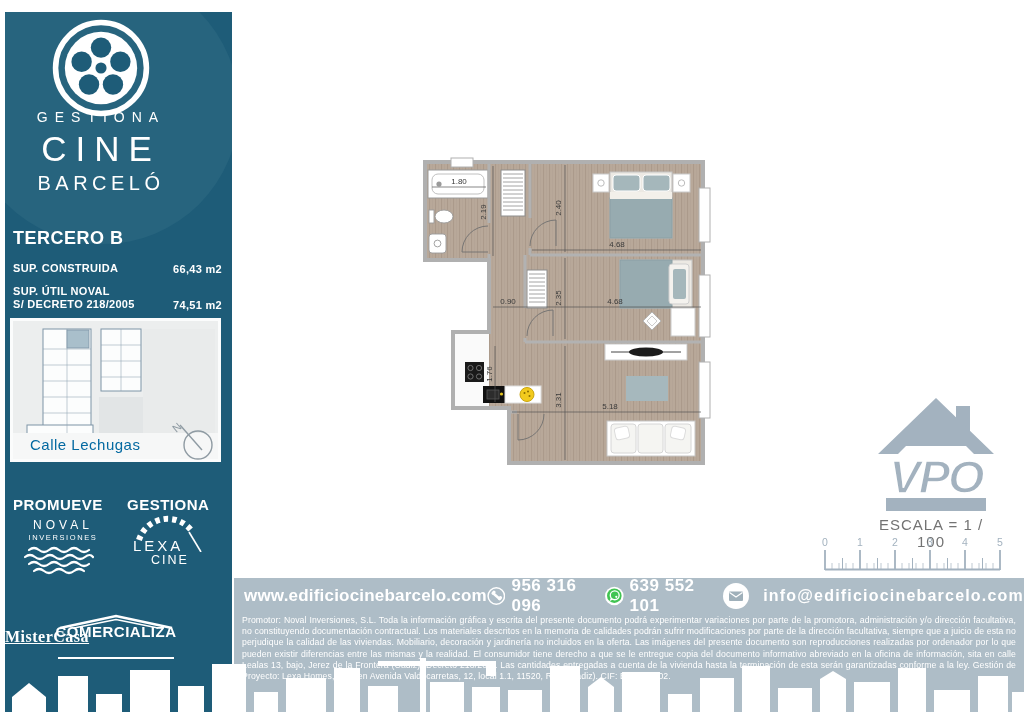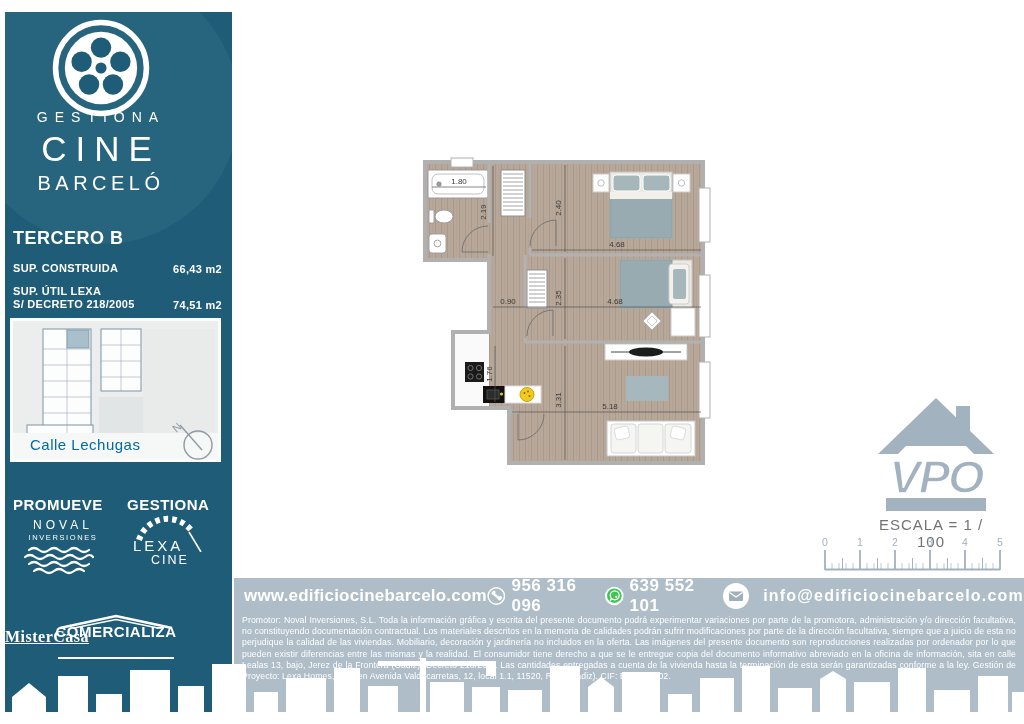--- a/index.html
+++ b/index.html
@@ -70,21 +70,21 @@
       <div class="l3">BARCELÓ</div>
     </div>
 
     <div class="unit-title">TERCERO B</div>
 
     <div class="arearow" style="top:250px;height:13px;">
       <span>SUP. CONSTRUIDA</span>
       <span class="val">66,43 m2</span>
     </div>
     <div class="arearow" style="top:273px;height:26px;">
-      <span style="position:absolute;left:0;top:0;">SUP. ÚTIL LEXA</span>
+      <span style="position:absolute;left:0;top:0;">SUP. ÚTIL NOVAL</span>
       <span style="position:absolute;left:0;top:13px;">S/ DECRETO 218/2005</span>
       <span class="val">74,51 m2</span>
     </div>
 
     <div class="siteplan">
       <svg width="205" height="138" viewBox="0 0 205 138">
         <rect x="130" y="8" width="72" height="104" fill="#e9ebeb"></rect>
         <rect x="86" y="76" width="44" height="38" fill="#e2e5e6"></rect>
         <g fill="#fcfdfd" stroke="#7d94a6" stroke-width="1">
           <rect x="30" y="8" width="48" height="104"></rect>

